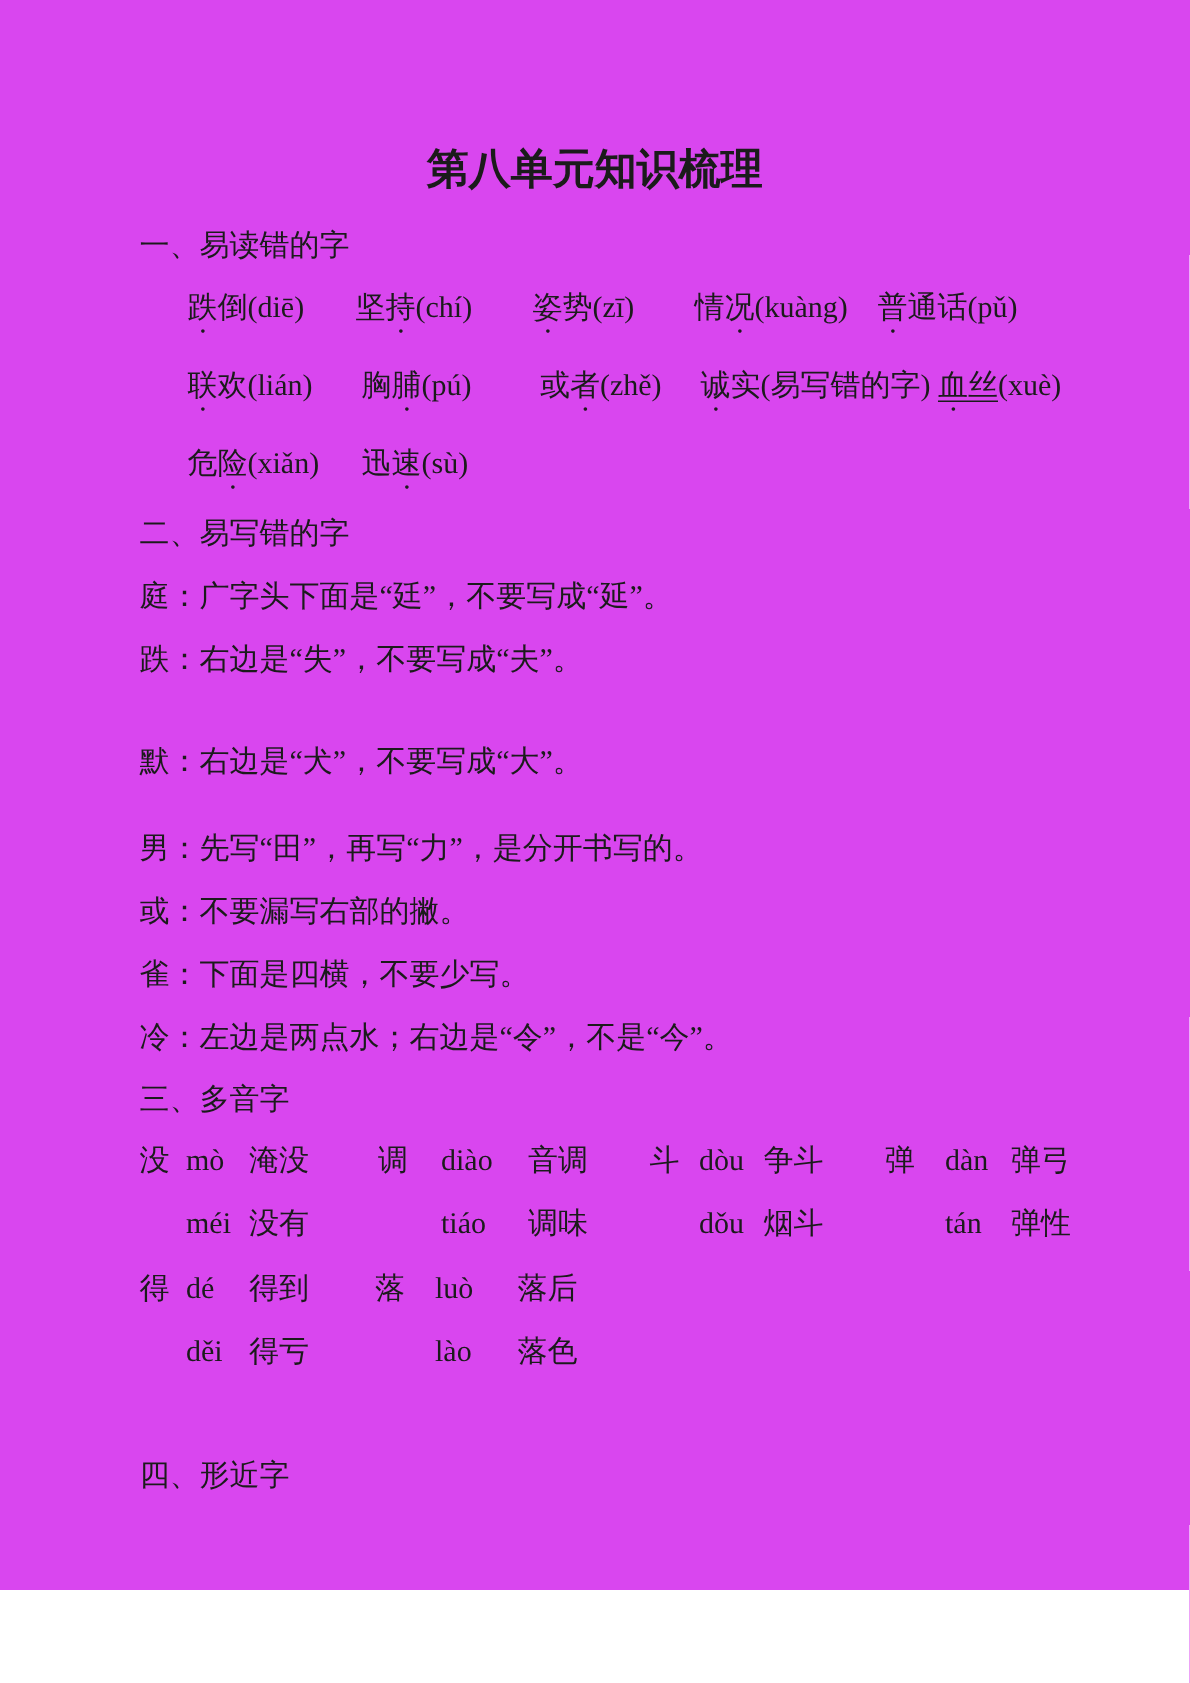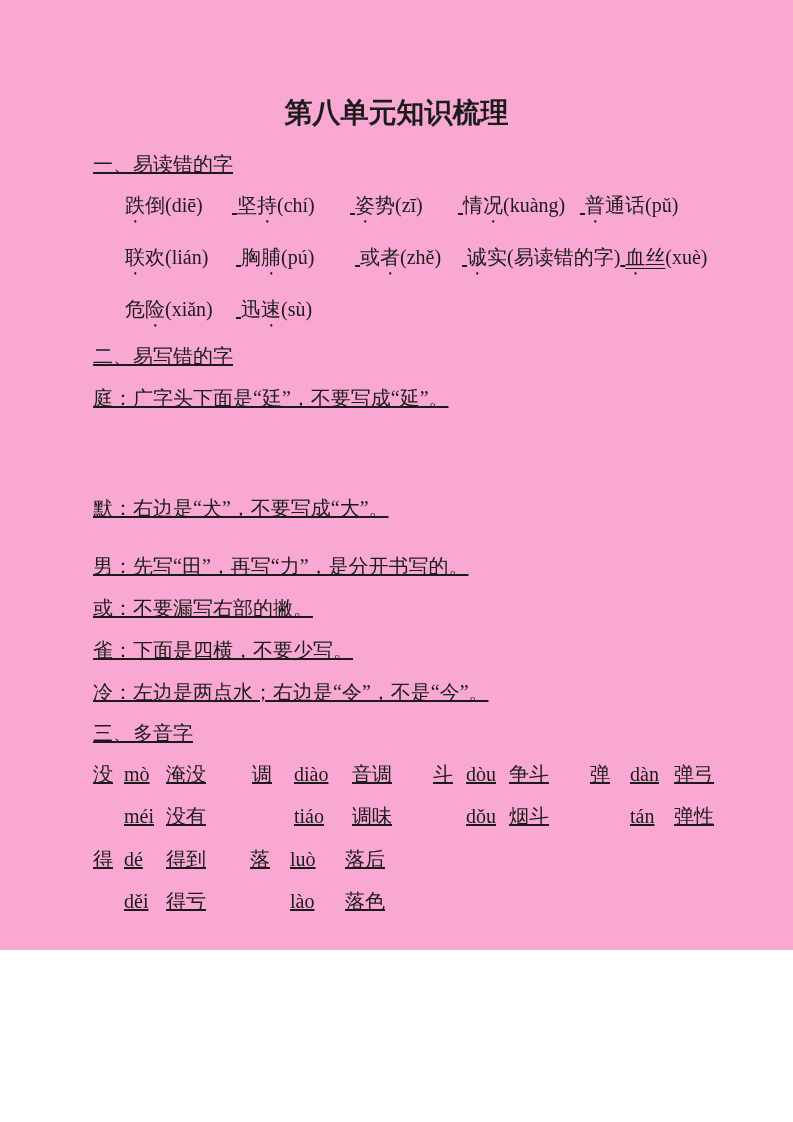--- a/index.html
+++ b/index.html
@@ -1,35 +1,34 @@
 <!DOCTYPE html>
 <html><head>
 <meta charset="utf-8">
 <style>
   html,body{margin:0;padding:0;background:#ffffff;}
   .page{
     position:relative;
-    width:793px;height:950px;
-    background:#f9a8d4;
+    width:793px;height:1060px;
+    background:#d946ef;
     color:#1b1b1b;
     font-family:"Liberation Serif","DejaVu Serif",serif;
     font-size:20px;
     overflow:hidden;
   }
   .title{
     position:absolute;top:94px;left:0;width:100%;
     text-align:center;
     font-size:28px;font-weight:700;
     font-family:"Liberation Sans","DejaVu Sans",sans-serif;
   }
   .line{
     position:absolute;left:93px;
     white-space:nowrap;
     line-height:24px;
-    text-decoration:underline;
   }
   .indent{left:125px;}
   .pitem{display:inline-block;vertical-align:top;}
   .dot-char{
     -webkit-text-emphasis:filled dot;
     -webkit-text-emphasis-position:under;
     text-emphasis:filled dot;
     text-emphasis-position:under right;
   }
   .ul{text-decoration:underline;text-decoration-thickness:1px;text-underline-offset:4px;margin-top:36px;}
@@ -53,31 +52,32 @@
     <span class="pitem" style="min-width:113px"><span class="word"><span>坚</span><span class="dot-char">持</span><span></span></span><span class="py">(chí)</span></span>
     <span class="pitem" style="min-width:103px"><span class="word"><span></span><span class="dot-char">姿</span><span>势</span></span><span class="py">(zī)</span></span>
     <span class="pitem" style="min-width:117px"><span class="word"><span>情</span><span class="dot-char">况</span><span></span></span><span class="py">(kuàng)</span></span>
     <span class="pitem"><span class="word"><span></span><span class="dot-char">普</span><span>通话</span></span><span class="py">(pǔ)</span></span>
   </div>
 
   <div class="line indent" style="top:245px">
     <span class="pitem" style="min-width:111px"><span class="word"><span></span><span class="dot-char">联</span><span>欢</span></span><span class="py">(lián)</span></span>
     <span class="pitem" style="min-width:114px"><span class="word"><span>胸</span><span class="dot-char">脯</span><span></span></span><span class="py">(pú)</span></span>
     <span class="pitem" style="min-width:102px"><span class="word"><span>或</span><span class="dot-char">者</span><span></span></span><span class="py">(zhě)</span></span>
-    <span class="pitem" style="min-width:118px"><span class="word"><span></span><span class="dot-char">诚</span><span>实</span></span><span class="py">(易读错的字)</span></span>
+    <span class="pitem" style="min-width:118px"><span class="word"><span></span><span class="dot-char">诚</span><span>实</span></span><span class="py">(易写错的字)</span></span>
     <span class="pitem"><span class="word ul"><span></span><span class="dot-char">血</span><span>丝</span></span><span class="py">(xuè)</span></span>
   </div>
 
   <div class="line indent" style="top:297px">
     <span class="pitem" style="min-width:111px"><span class="word"><span>危</span><span class="dot-char">险</span><span></span></span><span class="py">(xiǎn)</span></span>
     <span class="pitem"><span class="word"><span>迅</span><span class="dot-char">速</span><span></span></span><span class="py">(sù)</span></span>
   </div>
 
   <div class="line" style="top:344px">二、易写错的字</div>
   <div class="line" style="top:386px">庭：广字头下面是“廷”，不要写成“延”。</div>
+  <div class="line" style="top:428px">跌：右边是“失”，不要写成“夫”。</div>
   <div class="line" style="top:496px">默：右边是“犬”，不要写成“大”。</div>
   <div class="line" style="top:554px">男：先写“田”，再写“力”，是分开书写的。</div>
   <div class="line" style="top:596px">或：不要漏写右部的撇。</div>
   <div class="line" style="top:638px">雀：下面是四横，不要少写。</div>
   <div class="line" style="top:680px">冷：左边是两点水；右边是“令”，不是“今”。</div>
 
   <div class="line" style="top:721px">三、多音字</div>
 
   <div class="line flexrow" style="top:762px">
     <span class="c w31">没</span>

